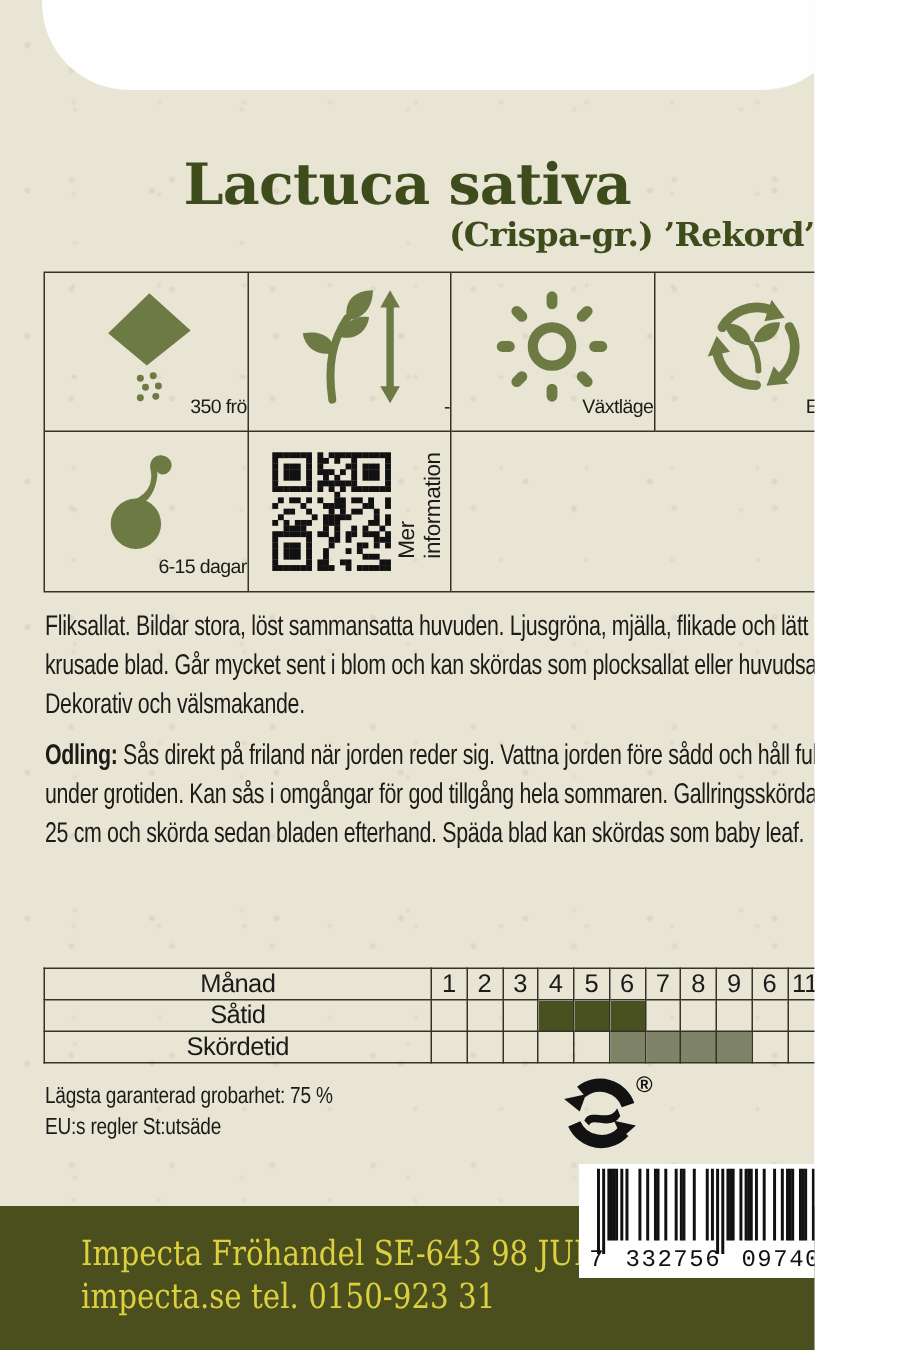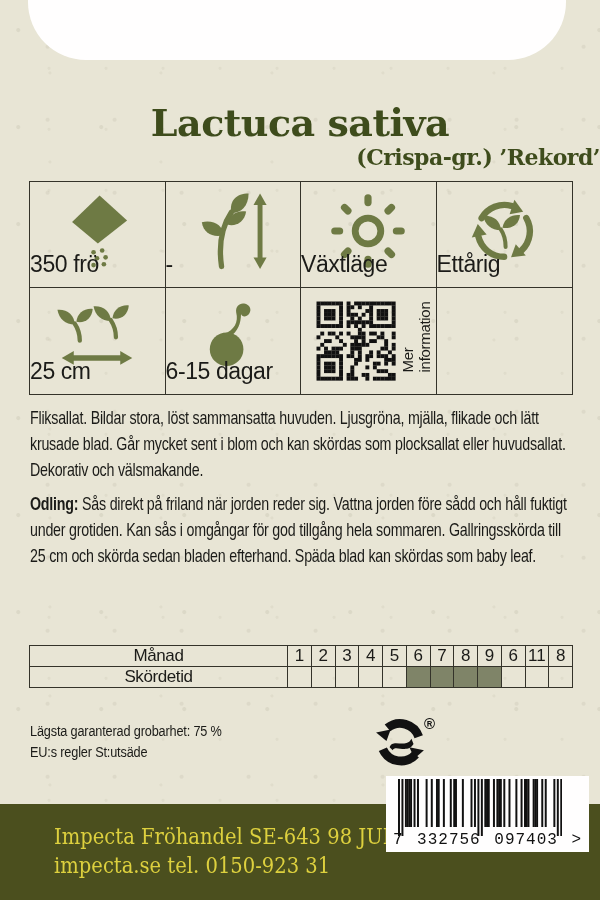--- a/index.html
+++ b/index.html
@@ -1,21 +1,21 @@
 <!DOCTYPE html>
 <html style="--paper: #e8e5d5; --title-green: #3e4c1c; --icon-green: #6e7a44; --text-black: #1b1b18; --satid-fill: #4a5120; --skordetid-fill: #7f8468; --footer-bg: #4b4f1e; --footer-text: #ddd03e;"><head>
 <meta charset="utf-8">
 <style>
   :root{
     --paper:#e8e5d5; --title-green:#3e4c1c; --icon-green:#6e7a44;
     --text-black:#1b1b18; --satid-fill:#4a5120; --skordetid-fill:#7f8468;
     --footer-bg:#4b4f1e; --footer-text:#ddd03e; --rule:#34332a;
   }
   html,body{margin:0;padding:0;background:#ffffff;}
-  #stage{position:relative;width:600px;height:900px;overflow:hidden;
+  #stage{position:relative;width:543px;height:900px;overflow:hidden;
          font-family:"Liberation Sans",sans-serif;color:var(--text-black);}
   .packet{position:absolute;inset:0;background-color:var(--paper);
     background-image:
       radial-gradient(circle at 22% 31%, rgba(110,105,80,.10) 0 1.5px, transparent 2.5px),
       radial-gradient(circle at 71% 64%, rgba(110,105,80,.09) 0 1.5px, transparent 2.5px),
       radial-gradient(circle at 45% 82%, rgba(110,105,80,.07) 0 1px, transparent 2px),
       radial-gradient(circle at 86% 12%, rgba(110,105,80,.07) 0 1px, transparent 2px);
     background-size:83px 97px,67px 73px,111px 89px,57px 61px;}
   .notch{position:absolute;left:28px;top:0;width:538px;height:60px;background:#fffefe;
          border-radius:0 0 58px 58px;}
@@ -25,22 +25,22 @@
   .subtitle{position:absolute;left:0;right:0;top:144px;text-align:right;
          font-family:"DejaVu Serif",serif;font-weight:700;font-size:22px;
          letter-spacing:-.5px;color:var(--title-green);}
   .grid{position:absolute;left:29px;top:181px;width:544px;height:214px;
         display:grid;grid-template-columns:repeat(4,1fr);grid-template-rows:1fr 1fr;
         border:1.5px solid var(--rule);box-sizing:border-box;}
   .cell{position:relative;border-right:1.5px solid var(--rule);border-bottom:1.5px solid var(--rule);}
   .cell:nth-child(4n){border-right:none;}
   .cell:nth-child(n+5){border-bottom:none;}
   .cell .glyph{position:absolute;top:8px;left:50%;transform:translateX(-50%);color:var(--icon-green);}
-  .cell .label{position:absolute;bottom:9px;left:0;width:100%;text-align:left;
-        font-size:23px;letter-spacing:-.4px;color:var(--text-black);}
+  .cell .label{position:absolute;bottom:9px;left:0;width:100%;text-align:right;
+        font-size:13px;letter-spacing:-.4px;color:var(--text-black);}
   .qr-label{position:absolute;right:3px;top:46%;transform:translateY(-50%) rotate(180deg);
         writing-mode:vertical-rl;font-size:15px;letter-spacing:-.3px;}
   .para{position:absolute;left:30px;font-size:19px;line-height:26px;letter-spacing:-.3px;
         transform:scaleX(.75);transform-origin:0 0;width:726px;color:var(--text-black);}
   .para b{letter-spacing:-.3px;}
   #desc{top:405px;} #cult{top:491px;}
   table.calendar{position:absolute;left:29px;top:645px;width:544px;border-collapse:collapse;
         table-layout:fixed;}
   table.calendar td{border:1.5px solid var(--rule);height:19.5px;font-size:17px;
         text-align:center;padding:0;overflow:hidden;}
@@ -124,38 +124,20 @@
         </g>
         <g transform="rotate(240 50 50)">
           <path class="stroke" stroke-width="8" d="M22 34 A33 33 0 0 1 60 18.8"></path>
           <polygon class="fill" points="74,26 57,29 63,11"></polygon>
         </g>
         <path class="stroke" stroke-width="5" d="M52 70 C52 60 50 54 46 48"></path>
         <path class="fill" d="M46 49 C34 49 26 42 24 31 C36 30 46 37 46 49 Z"></path>
         <path class="fill" d="M48 46 C50 35 59 29 70 30 C69 42 59 48 48 46 Z"></path>
       </svg>
       <div class="label">Ettårig</div>
-    </div>
-    <div class="cell">
-      <svg class="glyph" width="88" height="86" viewBox="0 0 100 100">
-        <g transform="translate(30,28)">
-          <path class="stroke" stroke-width="5" d="M0 24 C0 16 -2 10 -6 4"></path>
-          <path class="fill" d="M-6 5 C-17 5 -24 -1 -26 -12 C-15 -13 -6 -6 -6 5 Z"></path>
-          <path class="fill" d="M-4 2 C-3 -8 5 -14 15 -13 C14 -2 6 4 -4 2 Z"></path>
-        </g>
-        <g transform="translate(72,24)">
-          <path class="stroke" stroke-width="5" d="M0 24 C0 16 -2 10 -6 4"></path>
-          <path class="fill" d="M-6 5 C-17 5 -24 -1 -26 -12 C-15 -13 -6 -6 -6 5 Z"></path>
-          <path class="fill" d="M-4 2 C-3 -8 5 -14 15 -13 C14 -2 6 4 -4 2 Z"></path>
-        </g>
-        <line class="stroke" stroke-width="6.5" x1="20" y1="72" x2="80" y2="72"></line>
-        <path class="fill" d="M9 72 L23 64 V80 Z"></path>
-        <path class="fill" d="M91 72 L77 64 V80 Z"></path>
-      </svg>
-      <div class="label">25 cm</div>
     </div>
     <div class="cell">
       <svg class="glyph" width="80" height="84" viewBox="0 0 100 100">
         <circle class="fill" cx="42" cy="64" r="21"></circle>
         <path class="fill" d="M38 45 C52 40 57 30 54 18 C53 11 58 6 64 7 C71 8 74 15 70 20 C67 24 61 24 60 20 C60 31 56 43 46 48 Z"></path>
       </svg>
       <div class="label">6-15 dagar</div>
     </div>
     <div class="cell">
       <svg id="qr" width="94" height="94" viewBox="0 0 94 94" style="position:absolute;left:8px;top:6px;">
@@ -404,20 +386,35 @@
           <td>5</td>
           <td>6</td>
           <td>7</td>
           <td>8</td>
           <td>9</td>
           <td>6</td>
           <td>11</td>
           <td>8</td>
         </tr>
         <tr>
+          <td class="cal-label">Såtid</td>
+          <td></td>
+          <td></td>
+          <td></td>
+          <td style="background: rgb(74, 81, 32);"></td>
+          <td style="background: rgb(74, 81, 32);"></td>
+          <td style="background: rgb(74, 81, 32);"></td>
+          <td></td>
+          <td></td>
+          <td></td>
+          <td></td>
+          <td></td>
+          <td></td>
+        </tr>
+        <tr>
           <td class="cal-label">Skördetid</td>
           <td></td>
           <td></td>
           <td></td>
           <td></td>
           <td></td>
           <td style="background: rgb(127, 132, 104);"></td>
           <td style="background: rgb(127, 132, 104);"></td>
           <td style="background: rgb(127, 132, 104);"></td>
           <td style="background: rgb(127, 132, 104);"></td>

